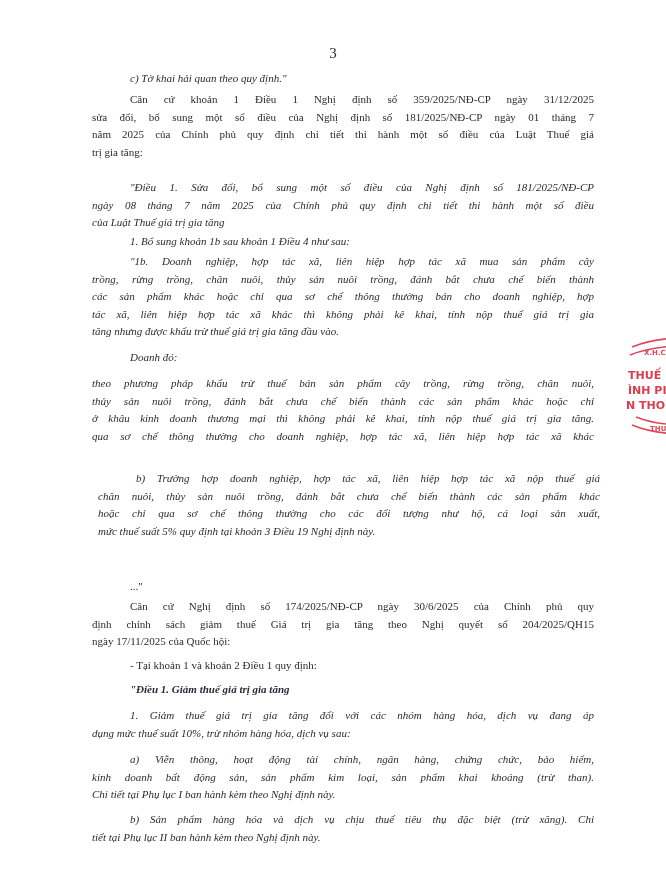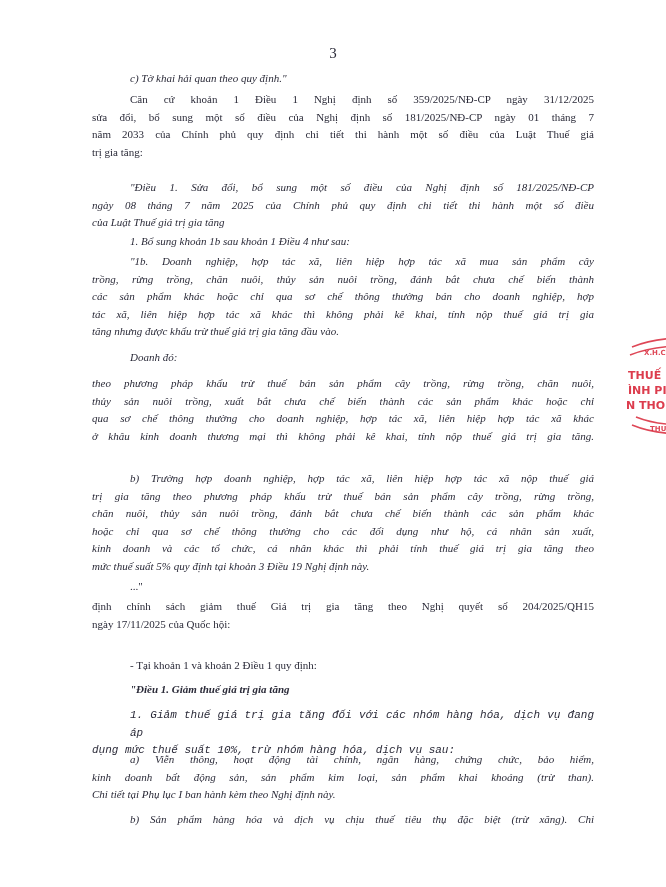--- a/index.html
+++ b/index.html
@@ -29,21 +29,21 @@
 <div class="page">
   <div class="page-num">3</div>
 
   <div class="para it" style="top:70px;">
     <span class="ln indent">c) Tờ khai hải quan theo quy định."</span>
   </div>
 
   <div class="para" style="top:91px;">
     <span class="ln j indent">Căn cứ khoản 1 Điều 1 Nghị định số 359/2025/NĐ-CP ngày 31/12/2025</span>
     <span class="ln j">sửa đổi, bổ sung một số điều của Nghị định số 181/2025/NĐ-CP ngày 01 tháng 7</span>
-    <span class="ln j">năm 2033 của Chính phủ quy định chi tiết thi hành một số điều của Luật Thuế giá</span>
+    <span class="ln j">năm 2025 của Chính phủ quy định chi tiết thi hành một số điều của Luật Thuế giá</span>
     <span class="ln">trị gia tăng:</span>
   </div>
 
   <div class="para it" style="top:179px;">
     <span class="ln j indent">"Điều 1. Sửa đổi, bổ sung một số điều của Nghị định số 181/2025/NĐ-CP</span>
     <span class="ln j">ngày 08 tháng 7 năm 2025 của Chính phủ quy định chi tiết thi hành một số điều</span>
     <span class="ln">của Luật Thuế giá trị gia tăng</span>
   </div>
 
   <div class="para it" style="top:233px;font-style:italic;">
@@ -57,64 +57,64 @@
     <span class="ln j">tác xã, liên hiệp hợp tác xã khác thì không phải kê khai, tính nộp thuế giá trị gia</span>
     <span class="ln">tăng nhưng được khấu trừ thuế giá trị gia tăng đầu vào.</span>
   </div>
 
   <div class="para it" style="top:349px;">
     <span class="ln indent">Doanh đó:</span>
   </div>
 
   <div class="para it" style="top:375px;">
     <span class="ln j">theo phương pháp khấu trừ thuế bán sản phẩm cây trồng, rừng trồng, chăn nuôi,</span>
-    <span class="ln j">thủy sản nuôi trồng, xuất bắt chưa chế biến thành các sản phẩm khác hoặc chỉ</span>
+    <span class="ln j">thủy sản nuôi trồng, đánh bắt chưa chế biến thành các sản phẩm khác hoặc chỉ</span>
+    <span class="ln j">ở khâu kinh doanh thương mại thì không phải kê khai, tính nộp thuế giá trị gia tăng.</span>
     <span class="ln j">qua sơ chế thông thường cho doanh nghiệp, hợp tác xã, liên hiệp hợp tác xã khác</span>
-    <span class="ln j">ở khâu kinh doanh thương mại thì không phải kê khai, tính nộp thuế giá trị gia tăng.</span>
   </div>
 
-  <div class="para it" style="top:470px;">
+  <div class="para it" style="top:470px;margin-left:6px;">
     <span class="ln j indent">b) Trường hợp doanh nghiệp, hợp tác xã, liên hiệp hợp tác xã nộp thuế giá</span>
-    <span class="ln j">trị gia tăng theo phương pháp khấu trừ thuế bán sản phẩm cây trồng, rừng trồng,</span>
     <span class="ln j">chăn nuôi, thủy sản nuôi trồng, đánh bắt chưa chế biến thành các sản phẩm khác</span>
-    <span class="ln j">hoặc chỉ qua sơ chế thông thường cho các đối dụng như hộ, cá nhân sản xuất,</span>
-    <span class="ln j">kinh doanh và các tổ chức, cá nhân khác thì phải tính thuế giá trị gia tăng theo</span>
+    <span class="ln j">hoặc chỉ qua sơ chế thông thường cho các đối tượng như hộ, cá loại sản xuất,</span>
     <span class="ln">mức thuế suất 5% quy định tại khoản 3 Điều 19 Nghị định này.</span>
   </div>
 
   <div class="para" style="top:578px;">
     <span class="ln indent">..."</span>
   </div>
 
   <div class="para" style="top:598px;">
+    <span class="ln j indent">Căn cứ Nghị định số 174/2025/NĐ-CP ngày 30/6/2025 của Chính phủ quy</span>
     <span class="ln j">định chính sách giảm thuế Giá trị gia tăng theo Nghị quyết số 204/2025/QH15</span>
     <span class="ln">ngày 17/11/2025 của Quốc hội:</span>
   </div>
 
   <div class="para" style="top:657px;">
     <span class="ln indent">- Tại khoản 1 và khoản 2 Điều 1 quy định:</span>
   </div>
 
   <div class="para it b" style="top:681px;">
     <span class="ln indent">"Điều 1. Giảm thuế giá trị gia tăng</span>
   </div>
 
-  <div class="para it" style="top:707px;font-family:Liberation Mono, monospace;">
+  <div class="para it" style="top:707px;">
     <span class="ln j indent">1. Giảm thuế giá trị gia tăng đối với các nhóm hàng hóa, dịch vụ đang áp</span>
     <span class="ln">dụng mức thuế suất 10%, trừ nhóm hàng hóa, dịch vụ sau:</span>
   </div>
 
   <div class="para it" style="top:751px;">
     <span class="ln j indent">a) Viễn thông, hoạt động tài chính, ngân hàng, chứng chức, bảo hiểm,</span>
     <span class="ln j">kinh doanh bất động sản, sản phẩm kim loại, sản phẩm khai khoáng (trừ than).</span>
     <span class="ln">Chi tiết tại Phụ lục I ban hành kèm theo Nghị định này.</span>
   </div>
 
   <div class="para it" style="top:811px;">
     <span class="ln j indent">b) Sản phẩm hàng hóa và dịch vụ chịu thuế tiêu thụ đặc biệt (trừ xăng). Chi</span>
+    <span class="ln">tiết tại Phụ lục II ban hành kèm theo Nghị định này.</span>
   </div>
 
   <div class="stamp">
     <svg width="96" height="110" viewBox="0 0 96 110">
       <g fill="none" stroke="#d9283a" stroke-width="1.6" opacity="0.85">
         <path d="M6 14 Q40 0 90 8"></path>
         <path d="M4 22 Q40 8 92 16"></path>
         <path d="M6 92 Q40 106 92 98"></path>
         <path d="M10 84 Q40 96 90 90"></path>
       </g>

